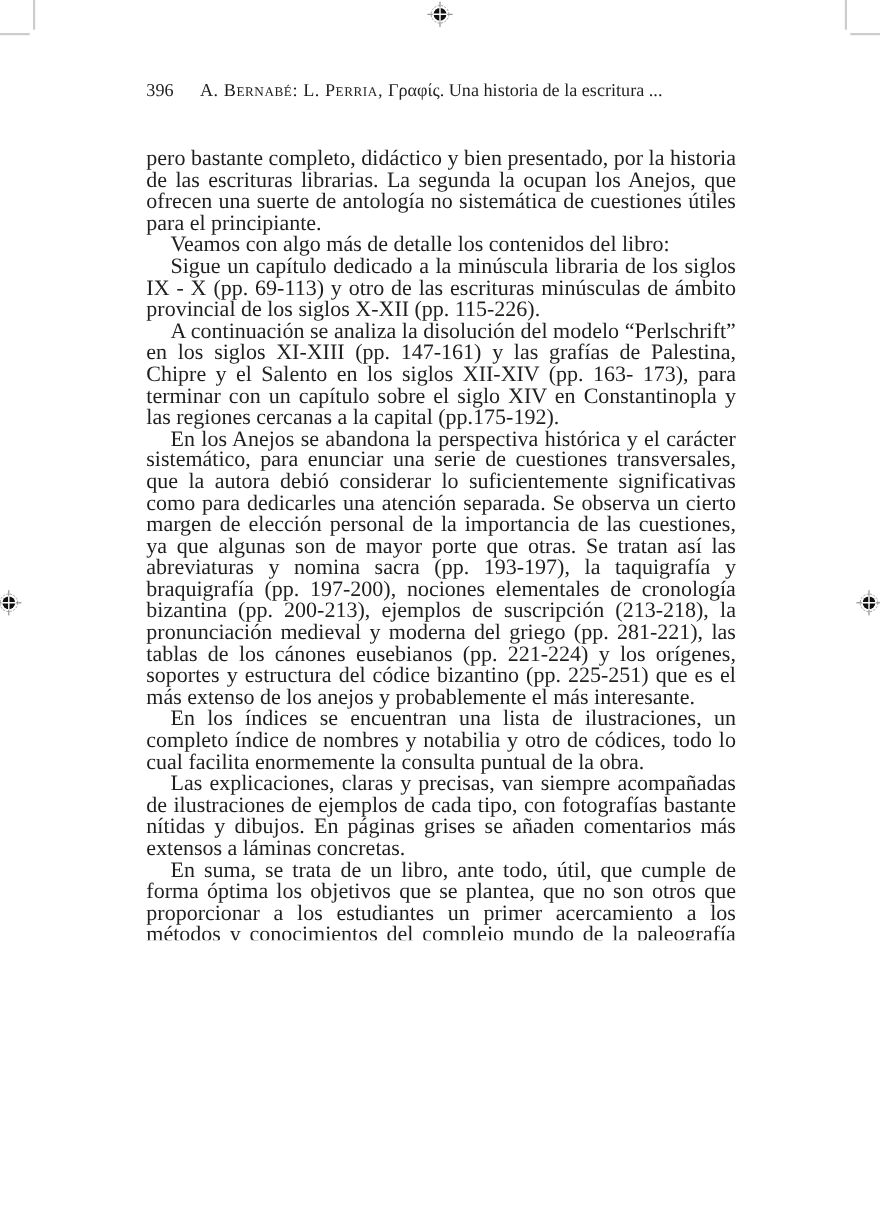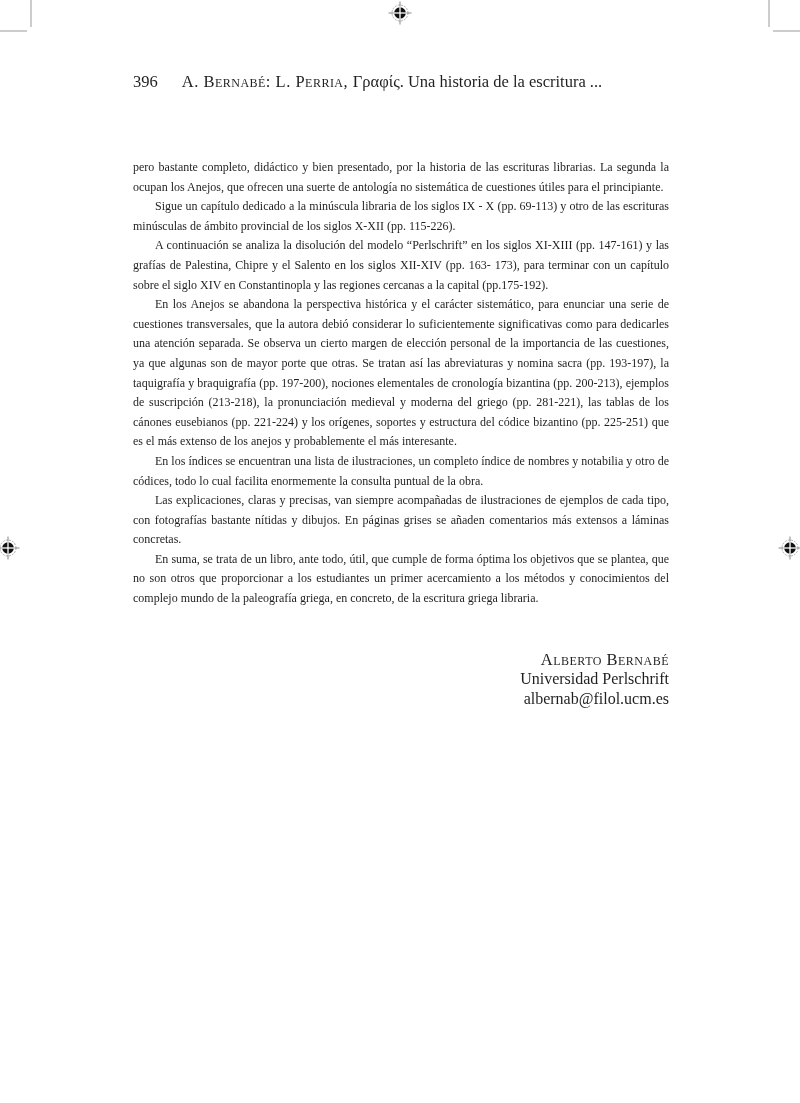--- a/index.html
+++ b/index.html
@@ -28,22 +28,22 @@
     align-items: baseline;
     font-size: 16.5px;
     line-height: 20px;
     white-space: nowrap;
   }
   .pagenum { flex: 0 0 auto; }
   .headtitle { margin-left: 24px; }
   .sc { font-variant: small-caps; letter-spacing: 0.03em; }
   .it { }
   .body-text {
-    margin-top: 66px;
-    font-size: 12px;
+    margin-top: 43px;
+    font-size: 20px;
     line-height: 19.6px;
     text-align: justify;
   }
   .para { margin: 0; }
   .para.indent { text-indent: 22px; }
   .signature {
     margin-top: 17px;
     font-size: 16px;
     line-height: 19.6px;
     text-align: right;
@@ -114,20 +114,21 @@
 
   <div id="content">
 
     <div class="header">
       <span class="pagenum">396</span>
       <span class="headtitle"><span class="sc">A. Bernabé: L. Perria, </span><span>Γραφίς. </span><span class="it">Una historia de la escritura ...</span></span>
     </div>
 
     <div class="body-text">
       <p class="para"><span>pero bastante completo, didáctico y bien presentado, por la historia de las escrituras librarias. La segunda la ocupan los Anejos, que ofrecen una suerte de antología no sistemática de cuestiones útiles para el principiante.</span></p>
+      <p class="para indent"><span>Veamos con algo más de detalle los contenidos del libro:</span></p>
       <p class="para indent"><span>Sigue un capítulo dedicado a la minúscula libraria de los siglos IX - X (pp. 69-113) y otro de las escrituras minúsculas de ámbito provincial de los siglos X-XII (pp. 115-226).</span></p>
       <p class="para indent"><span>A continuación se analiza la disolución del modelo “Perlschrift” en los siglos XI-XIII (pp. 147-161) y las grafías de Palestina, Chipre y el Salento en los siglos XII-XIV (pp. 163- 173), para terminar con un capítulo sobre el siglo XIV en Constantinopla y las regiones cercanas a la capital (pp.175-192).</span></p>
       <p class="para indent"><span>En los Anejos se abandona la perspectiva histórica y el carácter sistemático, para enunciar una serie de cuestiones transversales, que la autora debió considerar lo suficientemente significativas como para dedicarles una atención separada. Se observa un cierto margen de elección personal de la importancia de las cuestiones, ya que algunas son de mayor porte que otras. Se tratan así las abreviaturas y </span><span class="it">nomina sacra</span><span> (pp. 193-197), la taquigrafía y braquigrafía (pp. 197-200), nociones elementales de cronología bizantina (pp. 200-213), ejemplos de suscripción (213-218), la pronunciación medieval y moderna del griego (pp. 281-221), las tablas de los cánones eusebianos (pp. 221-224) y los orígenes, soportes y estructura del códice bizantino (pp. 225-251) que es el más extenso de los anejos y probablemente el más interesante.</span></p>
       <p class="para indent"><span>En los índices se encuentran una lista de ilustraciones, un completo índice de nombres y </span><span class="it">notabilia</span><span> y otro de códices, todo lo cual facilita enormemente la consulta puntual de la obra.</span></p>
       <p class="para indent"><span>Las explicaciones, claras y precisas, van siempre acompañadas de ilustraciones de ejemplos de cada tipo, con fotografías bastante nítidas y dibujos. En páginas grises se añaden comentarios más extensos a láminas concretas.</span></p>
       <p class="para indent"><span>En suma, se trata de un libro, ante todo, útil, que cumple de forma óptima los objetivos que se plantea, que no son otros que proporcionar a los estudiantes un primer acercamiento a los métodos y conocimientos del complejo mundo de la paleografía griega, en concreto, de la escritura griega libraria.</span></p>
     </div>
 
     <div class="signature">
       <div class="sc sig-author">Alberto Bernabé</div>

